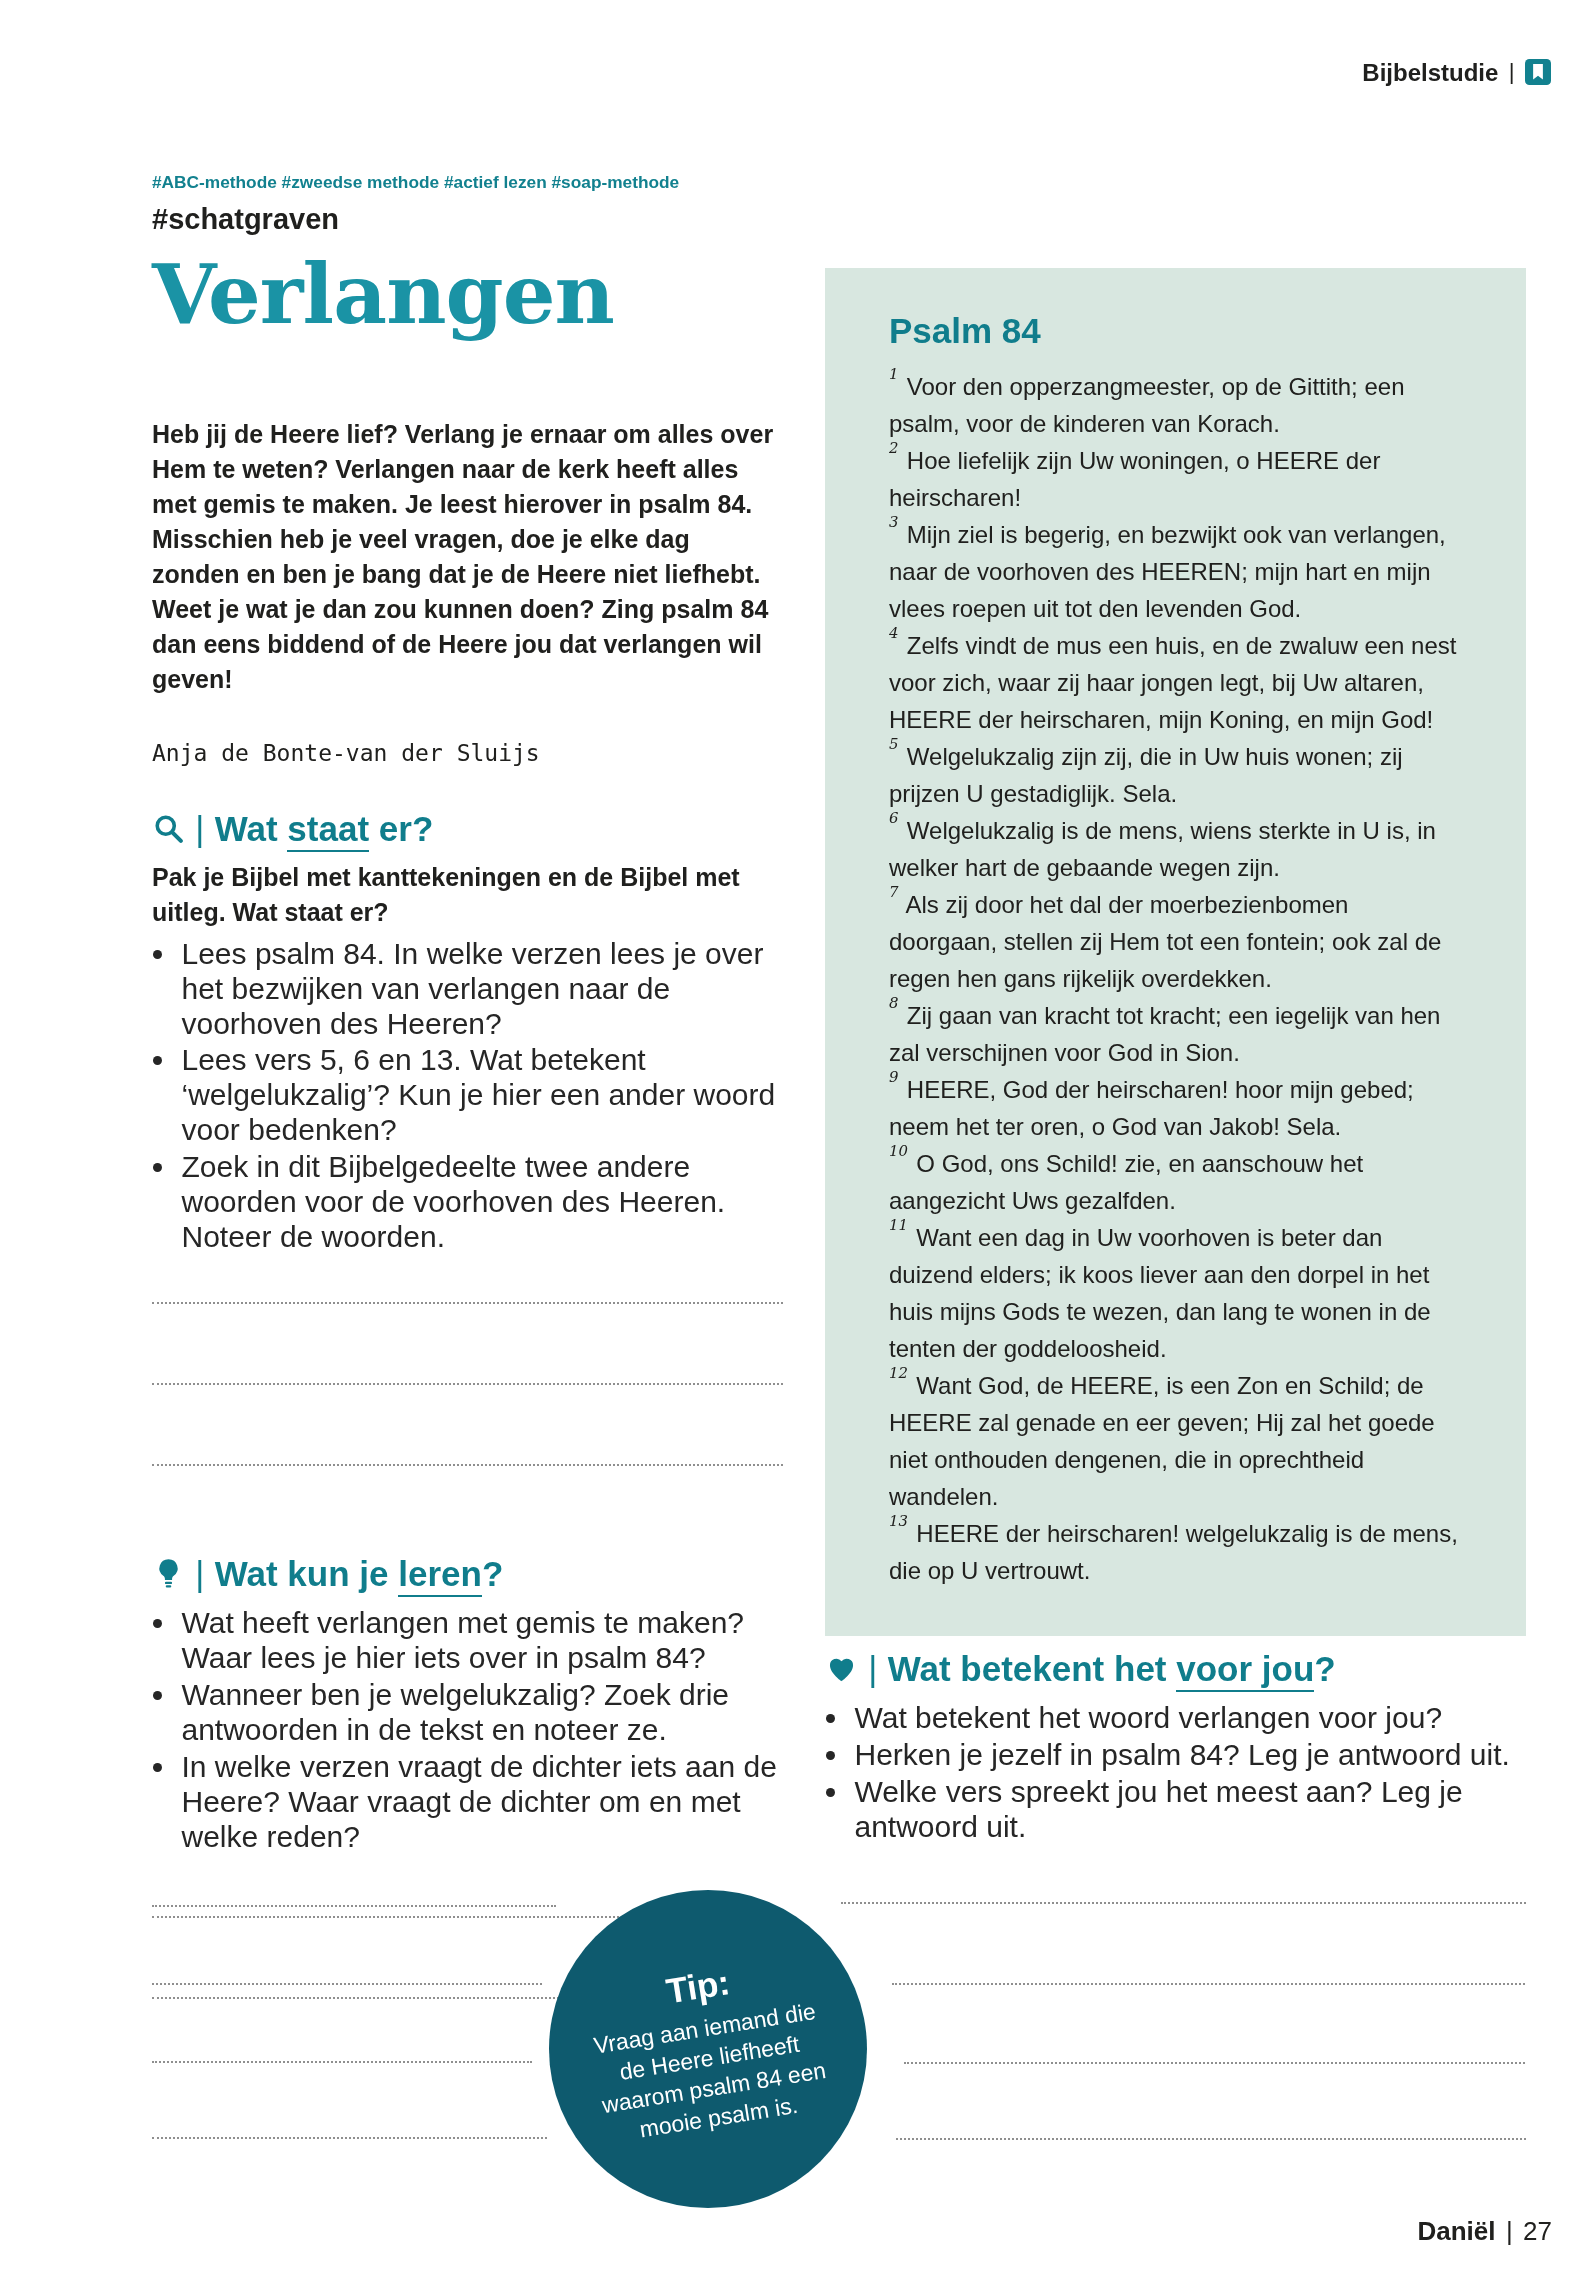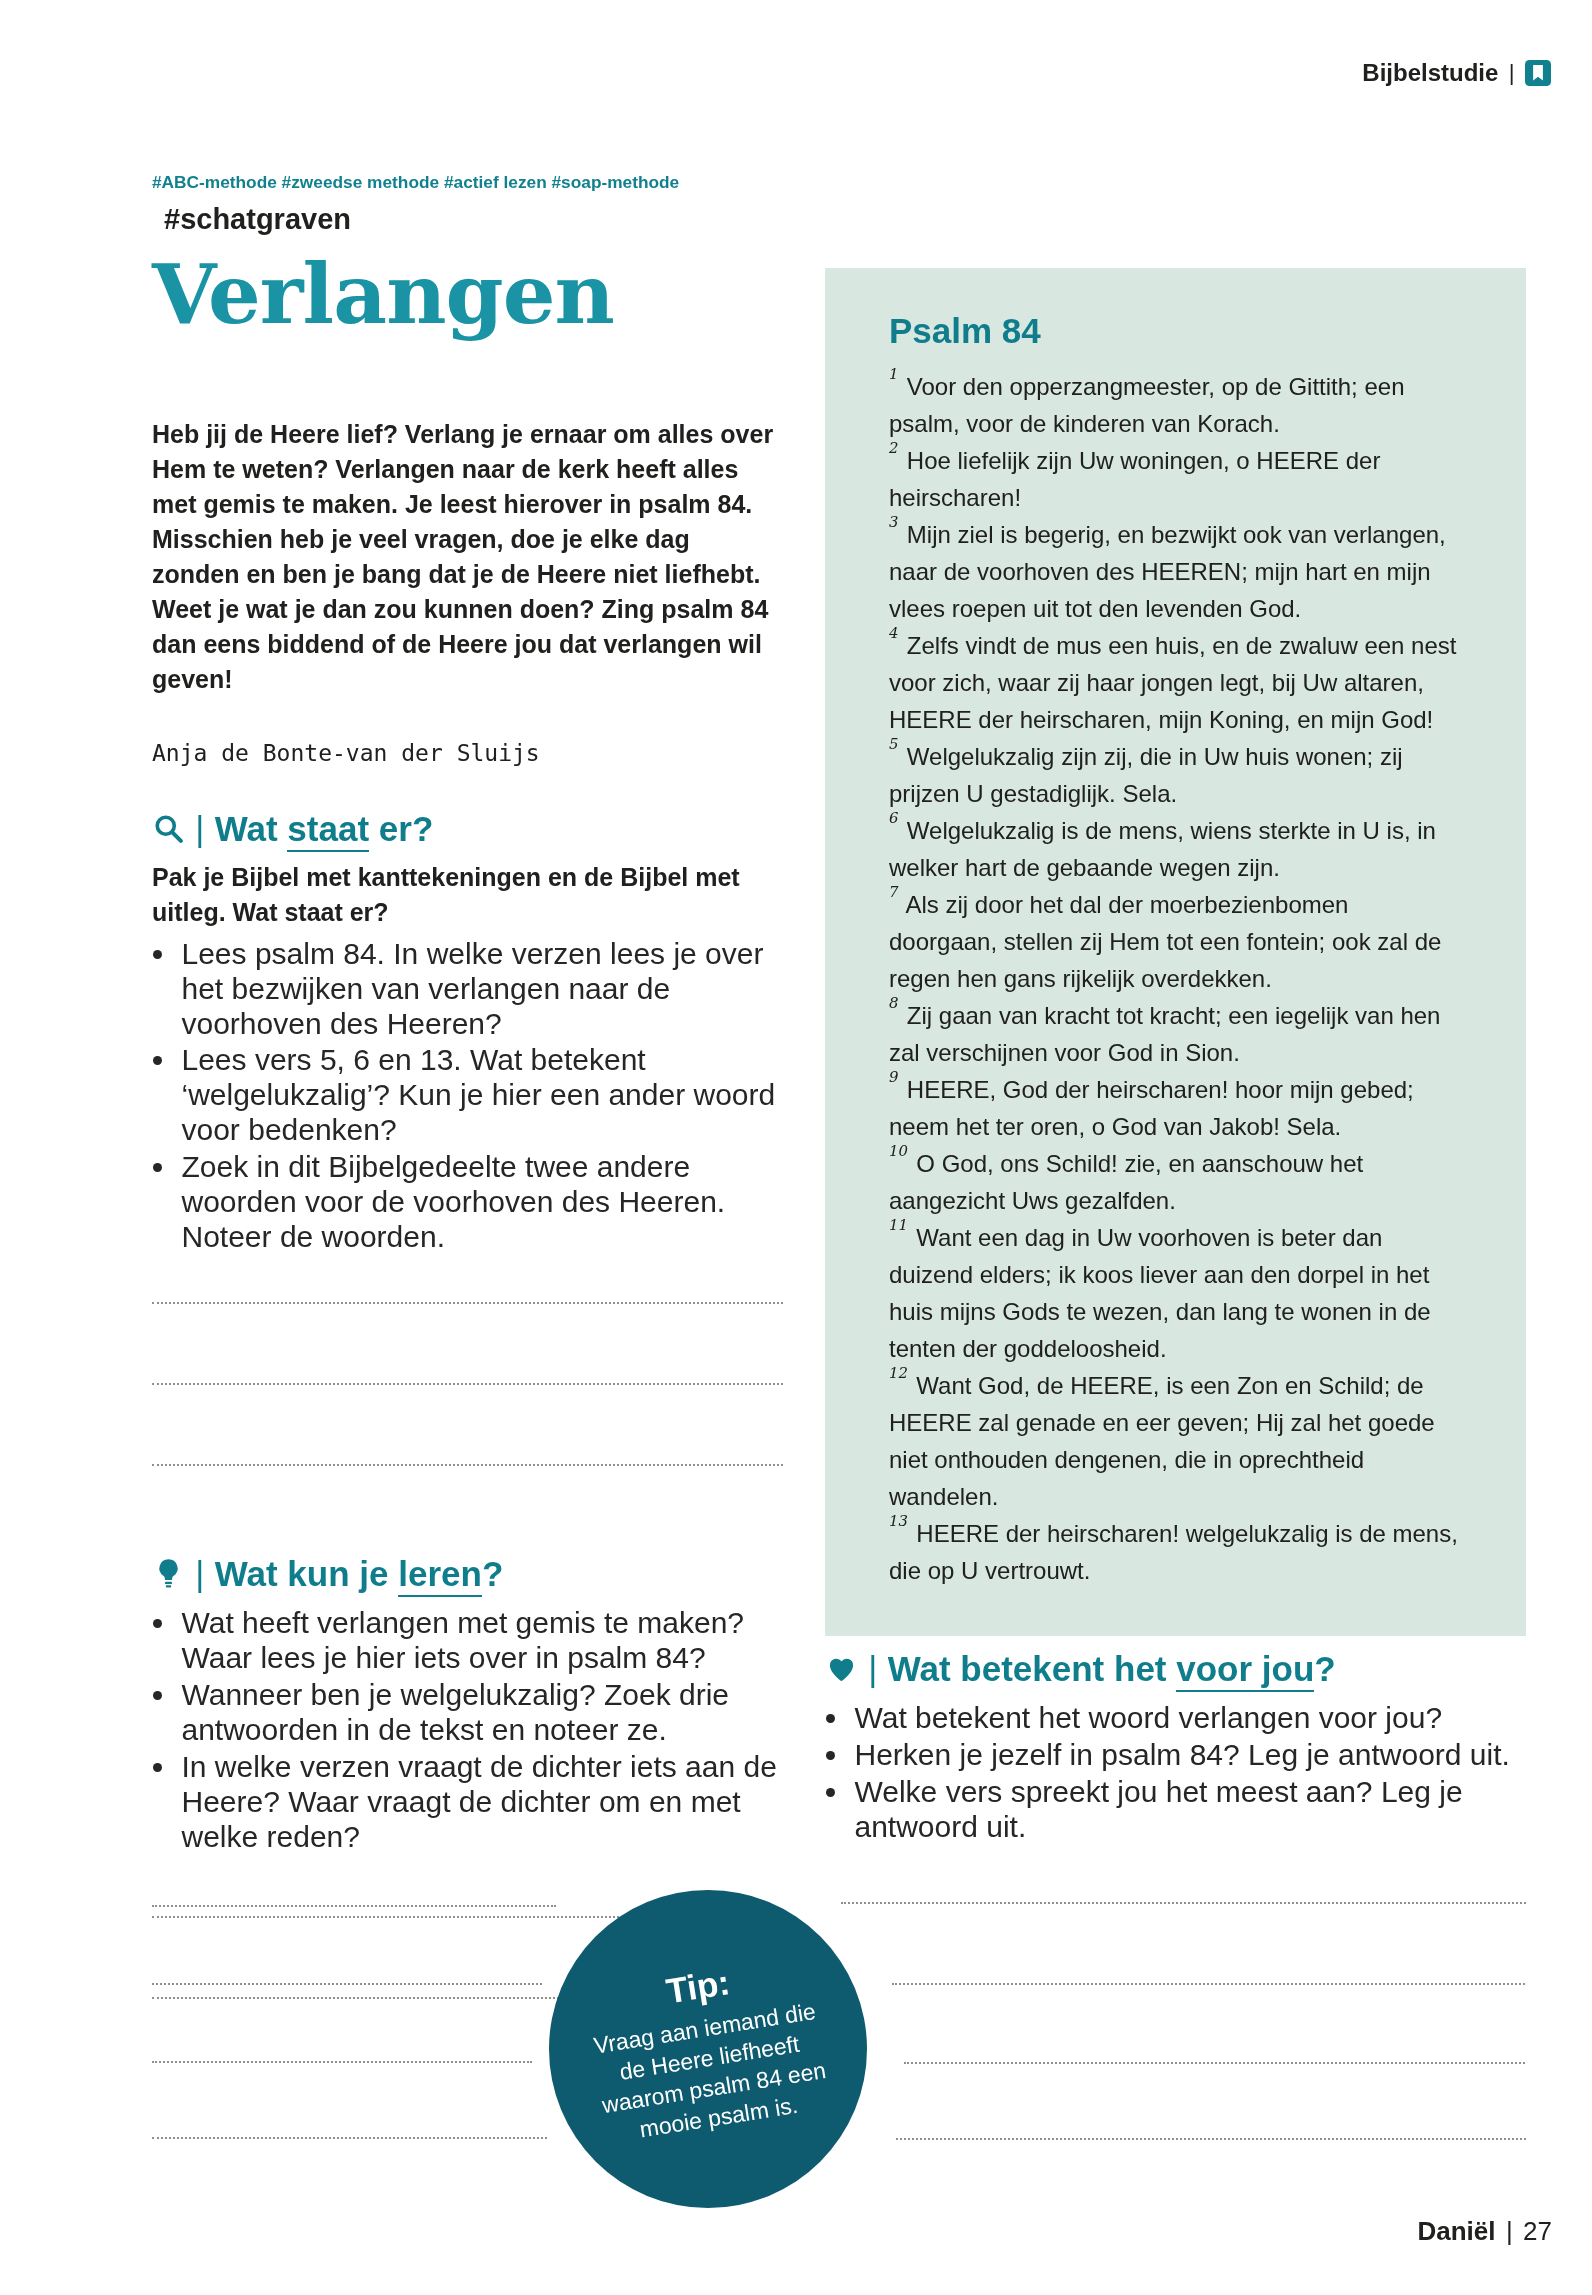--- a/index.html
+++ b/index.html
@@ -10,34 +10,34 @@
     height: 2295px;
     background: #ffffff;
     overflow: hidden;
     font-family: "Liberation Sans", sans-serif;
     color: #20201e;
   }
 
   
   .masthead {
     position: absolute; top: 59px; right: 41px;
-    display: flex; align-items: center; gap: 10.4px;
+    display: flex; gap: 10.4px;
   }
   .masthead-label { font-size: 24px; font-weight: 700; color: #20201e; }
   .masthead-bar { font-size: 22.4px; color: #20201e; font-weight: 300; }
   .masthead-icon svg { display: block; }
 
   
   .col-left { position: absolute; left: 152px; top: 171px; width: 631px; }
 
   .hashtags {
     margin: 0 0 8.6px; font-size: 17.3px; line-height: 22.4px;
     font-weight: 600; color: #12818f;
   }
-  .tag { margin: 0 12px 12px; font-size: 29px; line-height: 35px; font-weight: 800; color: #20201e; }
+  .tag { margin: 0 0 12px; font-size: 29px; line-height: 35px; font-weight: 800; color: #20201e; }
   .title {
     margin: 0 0 78px;
     font-family: "DejaVu Serif", serif;
     font-weight: 700;
     font-size: 83px; line-height: 90px;
     letter-spacing: -0.9px;
     color: #1a93a5;
   }
   .intro { margin: 0 0 41px; font-size: 25px; line-height: 35px; font-weight: 700; color: #20201e; }
   .author { margin: 0 0 38px; font-family: "DejaVu Sans Mono", monospace; font-size: 23px; line-height: 31px; color: #20201e; }

